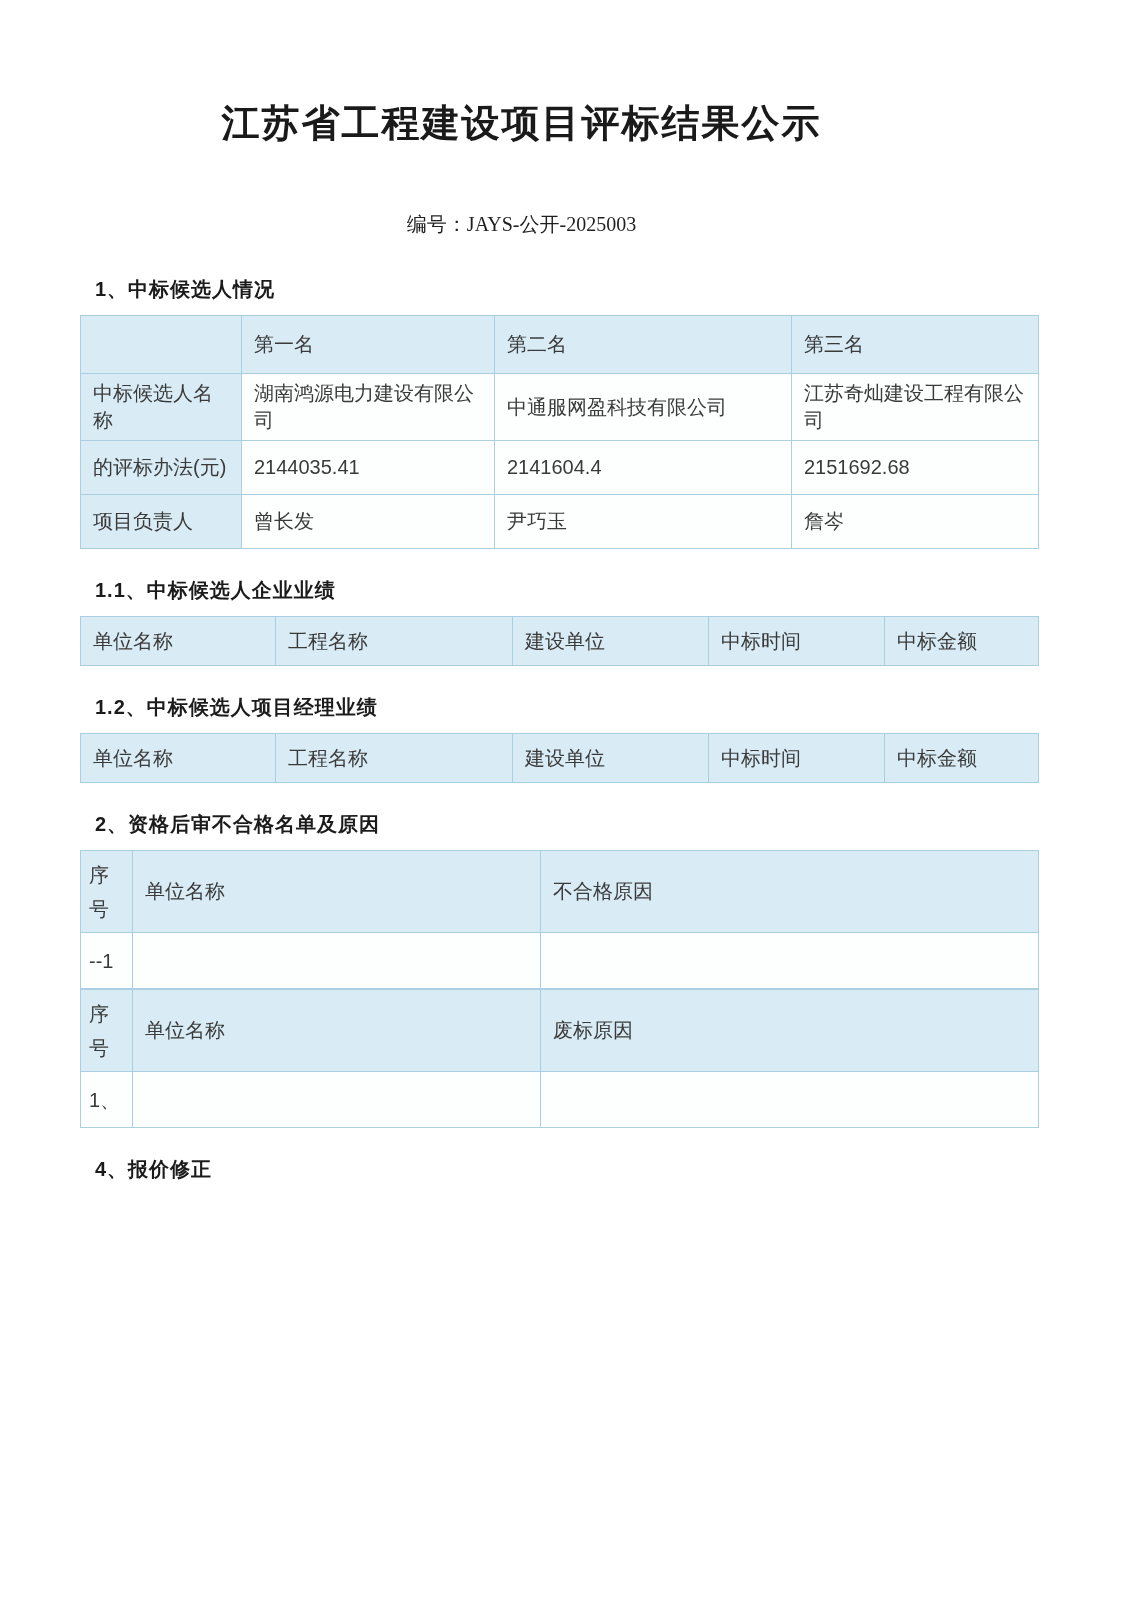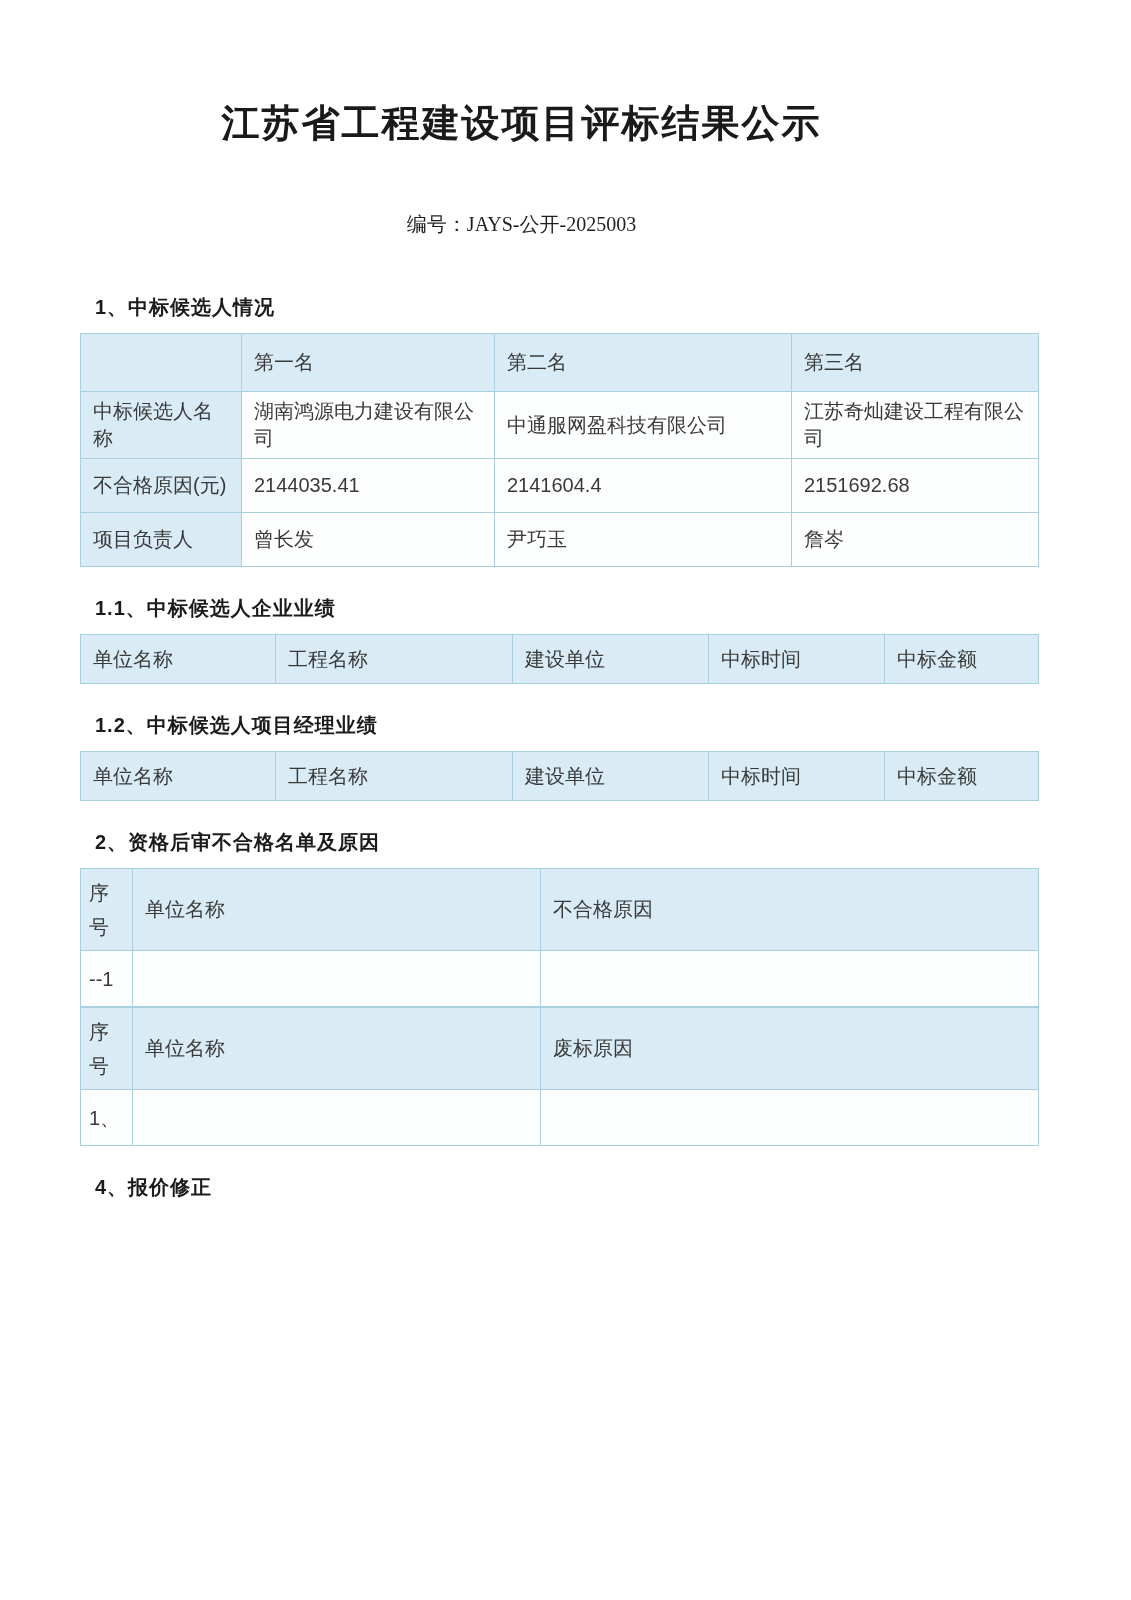--- a/index.html
+++ b/index.html
@@ -56,21 +56,21 @@
     width: 958px;
   }
   h2.sec {
     margin: 28px 0 12px 15px;
     font-size: 20px;
     font-weight: bold;
     color: #1b1b1b;
     font-family: "Liberation Sans", "DejaVu Sans", sans-serif;
     letter-spacing: 1px;
   }
-  h2.sec:first-child { margin-top: 56px; }
+  h2.sec:first-child { margin-top: 38px; }
   table.tbl {
     width: 958px;
     border-collapse: collapse;
     table-layout: fixed;
     font-size: 20px;
     color: #3a3a3a;
     font-family: "Liberation Sans", "DejaVu Sans", sans-serif;
     padding-left: 41px;
   }
   table.tbl td {
@@ -125,21 +125,21 @@
         <td class="hd">第二名</td>
         <td class="hd">第三名</td>
       </tr>
       <tr class="r-data">
         <td class="hd">中标候选人名称</td>
         <td>湖南鸿源电力建设有限公司</td>
         <td>中通服网盈科技有限公司</td>
         <td>江苏奇灿建设工程有限公司</td>
       </tr>
       <tr class="r-data">
-        <td class="hd">不合格原因(元)</td>
+        <td class="hd">的评标办法(元)</td>
         <td>2144035.41</td>
         <td>2141604.4</td>
         <td>2151692.68</td>
       </tr>
       <tr class="r-data">
         <td class="hd">项目负责人</td>
         <td>曾长发</td>
         <td>尹巧玉</td>
         <td>詹岑</td>
       </tr>

